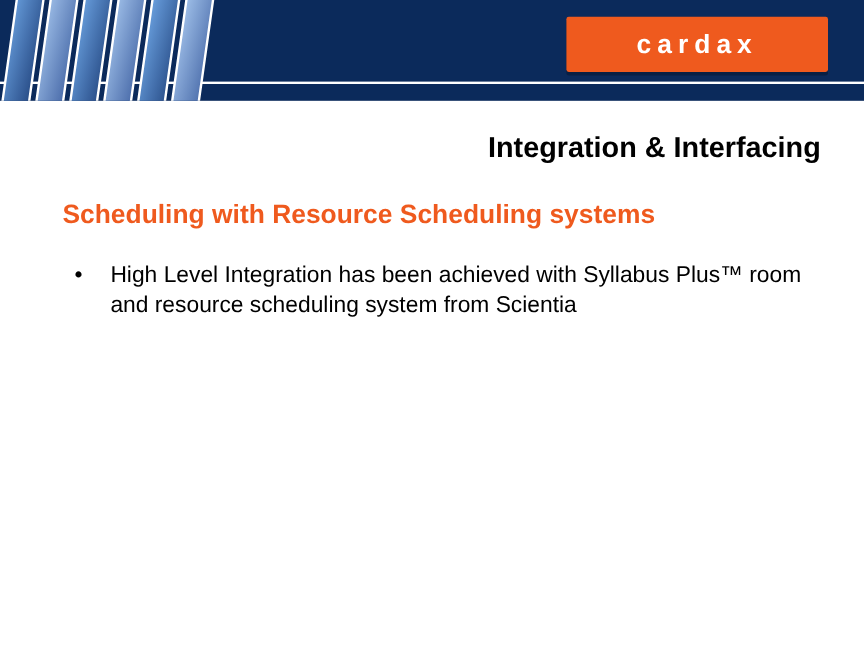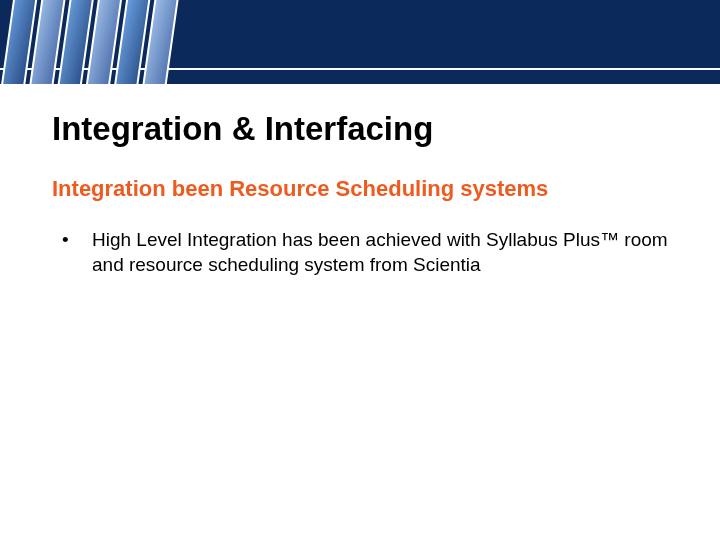--- a/index.html
+++ b/index.html
@@ -14,21 +14,21 @@
   
   .bldg { position: absolute; left: 0; top: 0; width: 190px; height: 84px; overflow: hidden; }
   .bldg svg { display: block; }
 
   
   .logo-box { position: absolute; right: 30px; top: 14px; width: 218px; height: 46px; background: #ef5a1e; border-radius: 2px; box-shadow: 0 3px 0 rgba(0,0,0,.25); display: flex; align-items: center; justify-content: center; }
   .logo-text { color: #fff; font-weight: 700; letter-spacing: 5px; font-size: 22px; font-family: "Arial Black", Arial, sans-serif; }
 
   
   .content { position: absolute; left: 52px; right: 36px; top: 100px; }
-  .title   { text-align: left; font-size: 33px; font-weight: 700; color: #000; margin-top: 10px; margin-bottom: 28px; }
+  .title   { text-align: right; font-size: 24px; font-weight: 700; color: #000; margin-top: 10px; margin-bottom: 28px; }
   .subtitle{ font-size: 22px; font-weight: 700; color: #ef5a1e; margin-bottom: 26px; }
   ul.bullets { list-style: none; padding: 0; margin: 0 0 0 10px; }
   ul.bullets li { position: relative; padding-left: 30px; font-size: 19px; line-height: 1.3; color: #000; margin-bottom: 26px; }
   ul.bullets li::before { content: "•"; position: absolute; left: 0; top: 0; font-size: 19px; color: #000; }
   sup { font-size: 0.65em; vertical-align: super; line-height: 0; }
 </style>
 </head>
 <body>
 
 <div class="slide">
@@ -53,25 +53,28 @@
           <rect x="-90" y="-120" width="22" height="200" fill="url(#g1)" stroke="#fff" stroke-width="2"></rect>
           <rect x="-62" y="-125" width="22" height="200" fill="url(#g2)" stroke="#fff" stroke-width="2"></rect>
           <rect x="-34" y="-115" width="22" height="200" fill="url(#g1)" stroke="#fff" stroke-width="2"></rect>
           <rect x="-6" y="-128" width="22" height="200" fill="url(#g2)" stroke="#fff" stroke-width="2"></rect>
           <rect x="22" y="-110" width="22" height="200" fill="url(#g1)" stroke="#fff" stroke-width="2"></rect>
           <rect x="50" y="-122" width="22" height="200" fill="url(#g2)" stroke="#fff" stroke-width="2"></rect>
         </g>
       </svg>
     </div>
 
+    <div class="logo-box">
+      <span class="logo-text">cardax</span>
+    </div>
   </div>
 
   <div class="content">
     <h1 class="title">Integration &amp; Interfacing</h1>
-    <h2 class="subtitle">Integration been Resource Scheduling systems</h2>
+    <h2 class="subtitle">Scheduling with Resource Scheduling systems</h2>
 
     <ul class="bullets">
       <li>
         <span>High Level Integration has been achieved with Syllabus Plus™ room and resource scheduling system from Scientia</span><sup></sup><span></span>
       </li>
     </ul>
   </div>
 
 </div>
 

